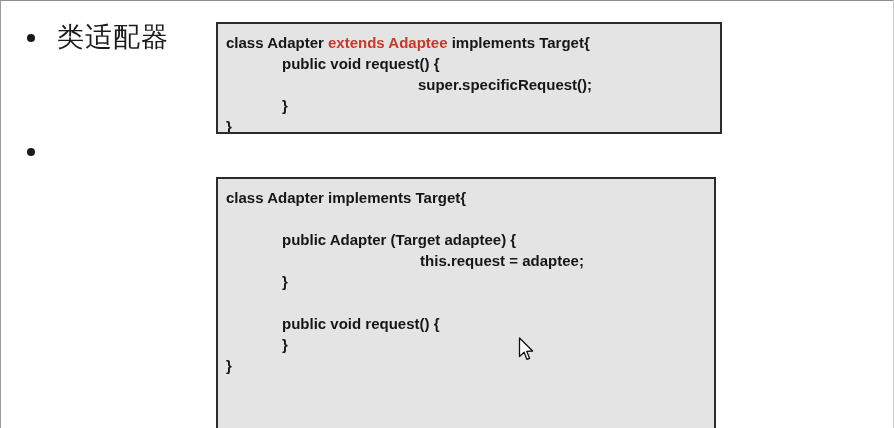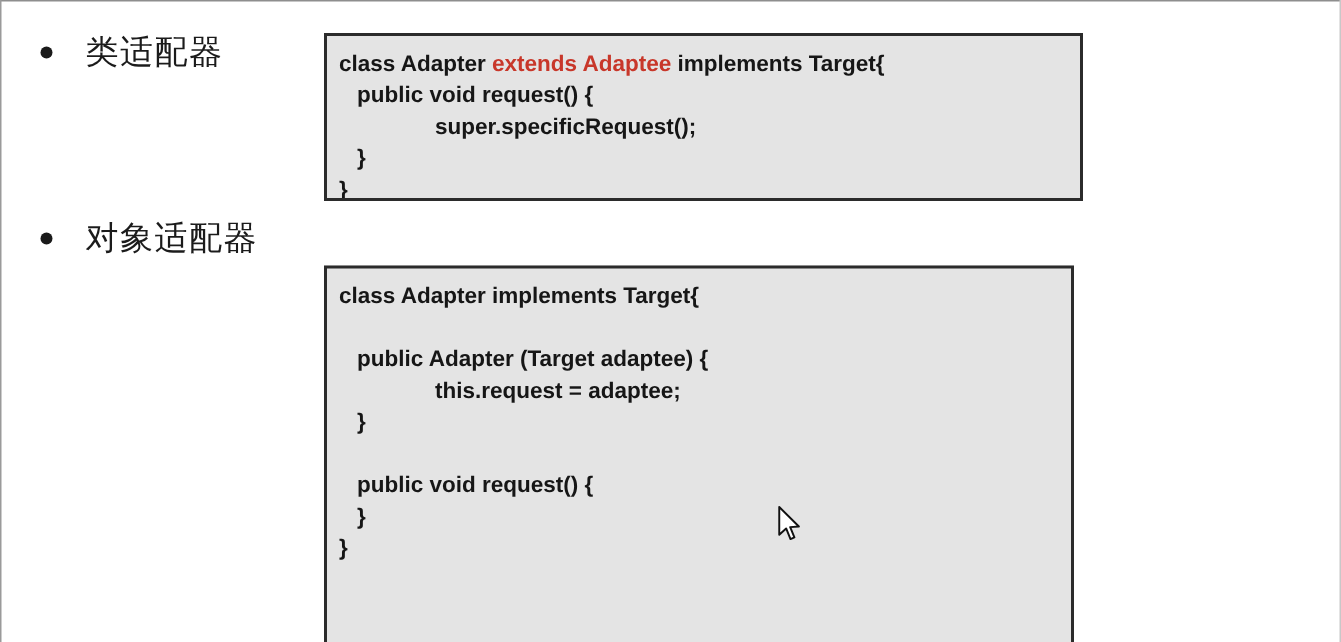--- a/index.html
+++ b/index.html
@@ -48,21 +48,21 @@
   .bullet-dot {
     width: 8px;
     height: 8px;
     border-radius: 50%;
     background: #1a1a1a;
     flex: 0 0 auto;
     margin-right: 22px;
   }
   .bullet-label {
     font-family: Liberation Sans, sans-serif;
-    font-size: 22px;
+    font-size: 27px;
     line-height: 1;
     color: #1b1b1b;
     letter-spacing: 1px;
   }
   #bullet-class  { left: 27px; top: 24px; }
   #bullet-object { left: 27px; top: 148px; }
 
   
   .code-box {
     position: absolute;
@@ -83,22 +83,22 @@
     color: #161616;
   }
   .code-line {
     height: 21px;
     line-height: 21px;
     white-space: pre;
     padding-left: 8px;
   }
   .code-line.blank { color: transparent; }
   .ind-0 { padding-left: 8px; }
-  .ind-1 { padding-left: 20px; }
-  .ind-2 { padding-left: 72px; }
+  .ind-1 { padding-left: 64px; }
+  .ind-2 { padding-left: 72px; text-align: center; }
   .kw-red { color: #c8372a; }
 
   
   #mouse-cursor {
     position: absolute;
     left: 518px;
     top: 337px;
     width: 18px;
     height: 26px;
     pointer-events: none;
@@ -113,21 +113,20 @@
   <div class="frame-left"></div>
   <div class="frame-right"></div>
 
   <div id="bullet-class" class="bullet-row">
     <span class="bullet-dot"></span>
     <span class="bullet-label">类适配器</span>
   </div>
 
   <div id="bullet-object" class="bullet-row">
     <span class="bullet-dot"></span>
-    <span class="bullet-label">对象适配器</span>
   </div>
 
   <div id="code-box-class" class="code-box">
     <div class="code-body">
         <div class="code-line ind-0"><span>class Adapter </span><span class="kw-red">extends Adaptee</span><span> implements Target{</span></div>
         <div class="code-line ind-1"><span>public void request() {</span></div>
         <div class="code-line ind-2"><span>super.specificRequest();</span></div>
         <div class="code-line ind-1"><span>}</span></div>
         <div class="code-line ind-0"><span>}</span></div>
       </div>

